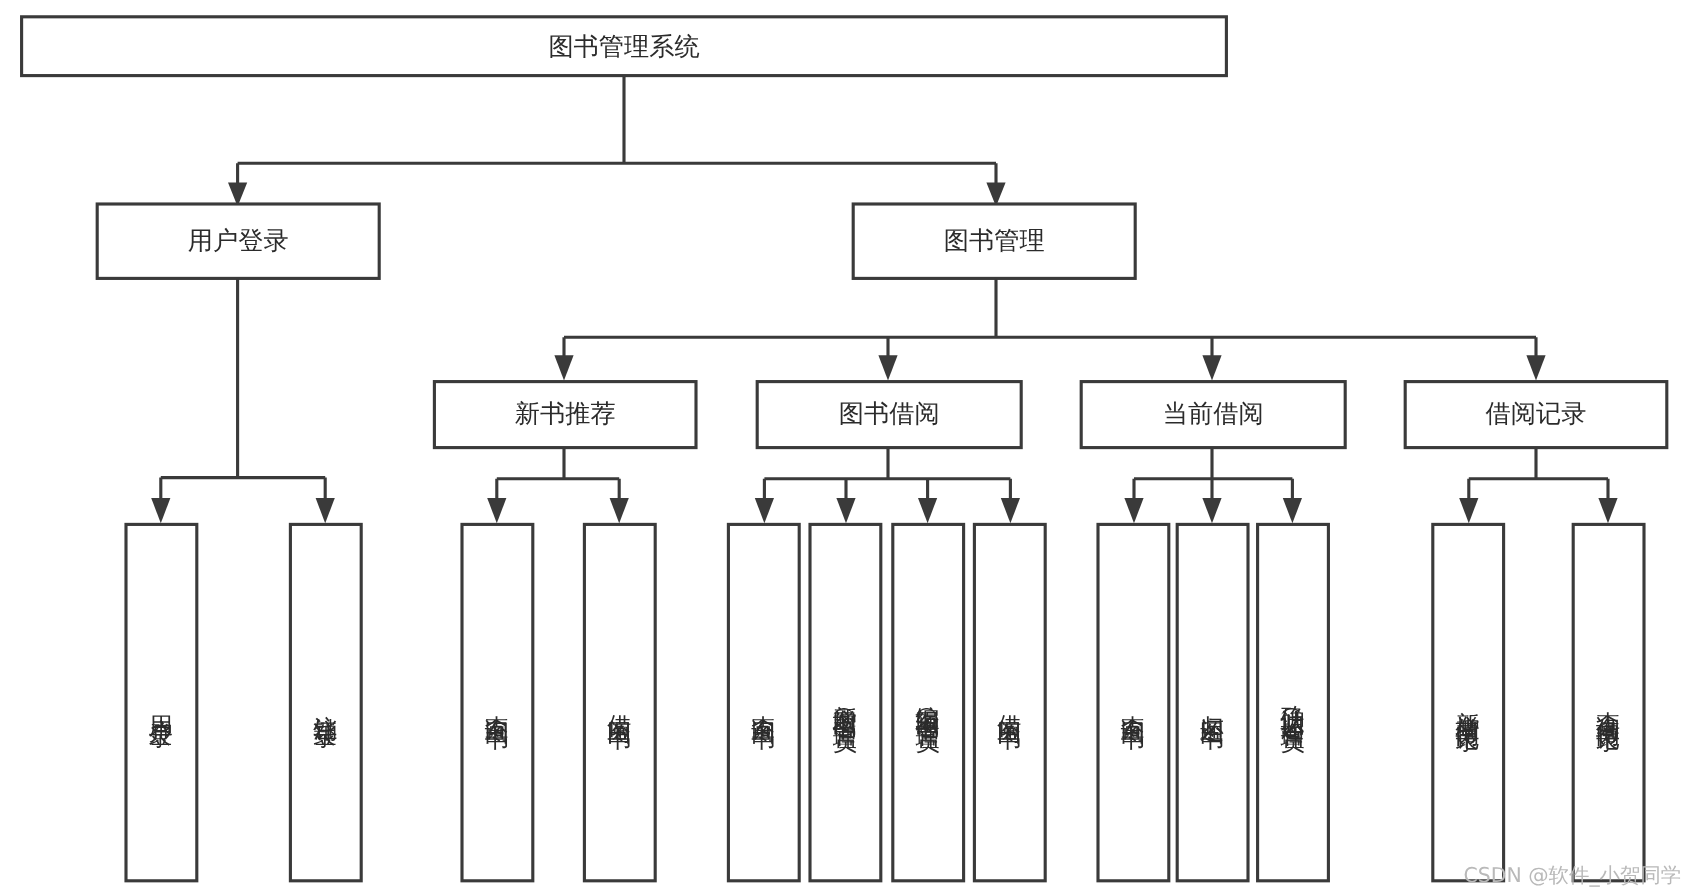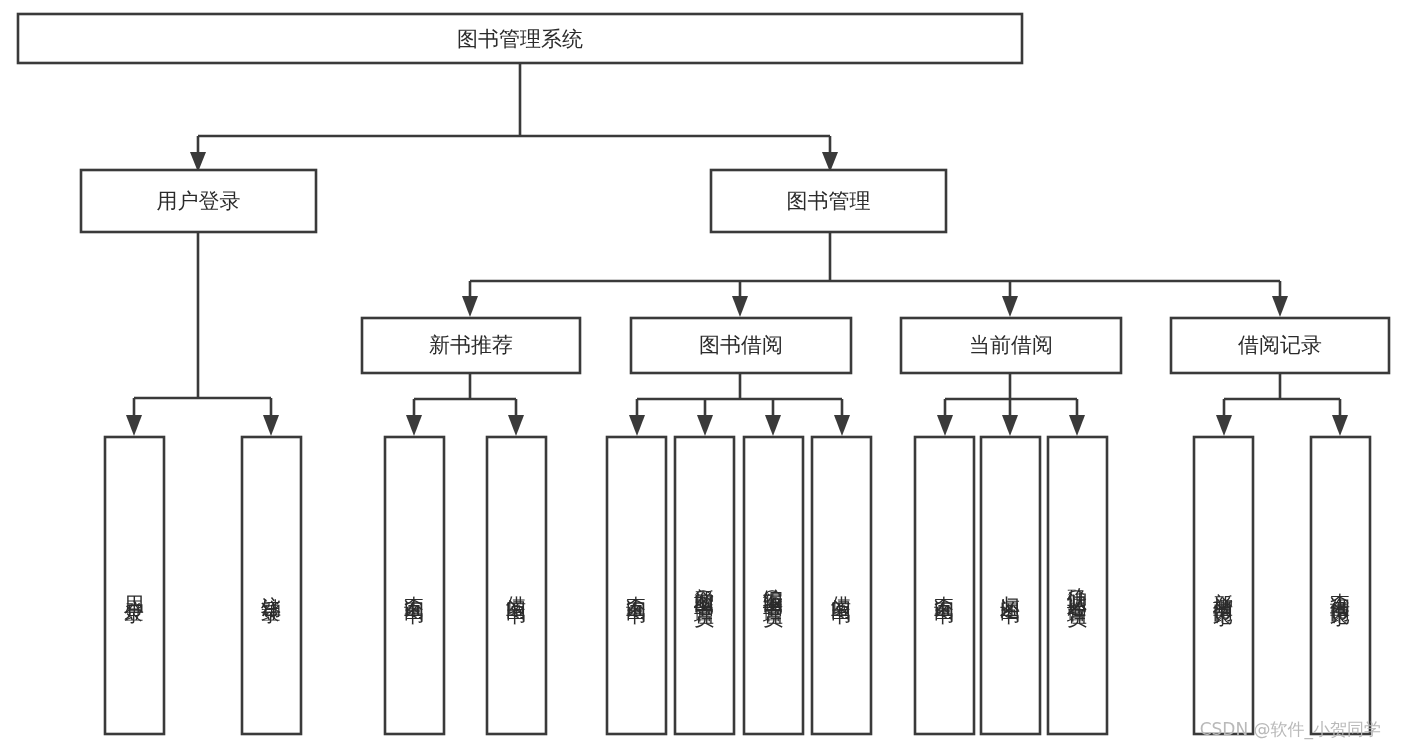--- a/index.html
+++ b/index.html
@@ -31,21 +31,21 @@
     letter-spacing:3px;
     color:#2b2b2b;
     white-space:nowrap;
     display:flex;
     align-items:center;
     justify-content:center;
     pointer-events:none;
   }
   .watermark{
     position:absolute;
-    right:24px;bottom:6px;
+    right:4px;bottom:6px;
     font-family:"DejaVu Sans","Liberation Sans",sans-serif;
     font-size:17px;
     color:#b9b9b9;
     white-space:nowrap;
   }
 </style>
 </head>
 <body>
 
 <div id="canvas">

